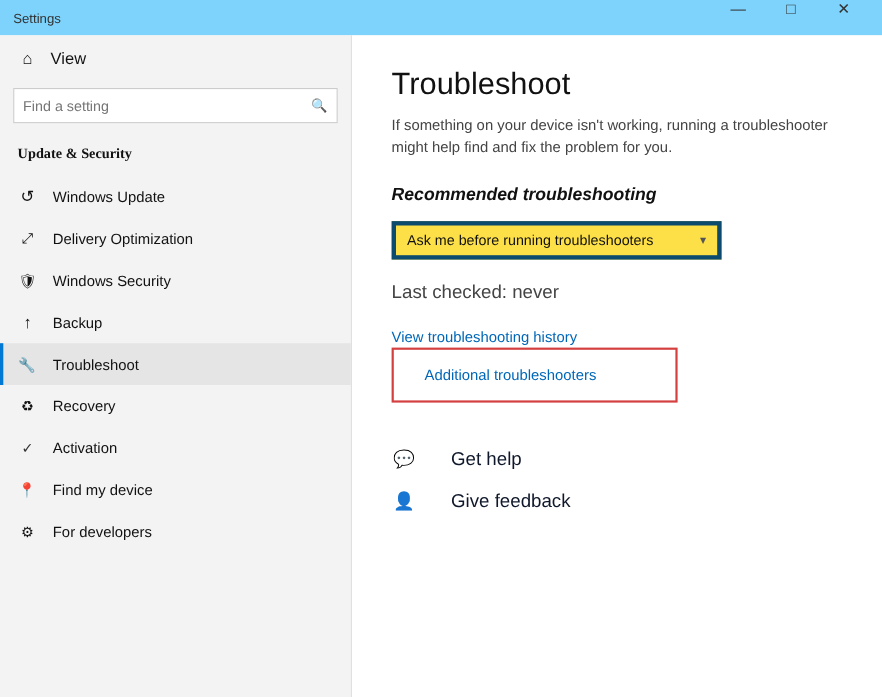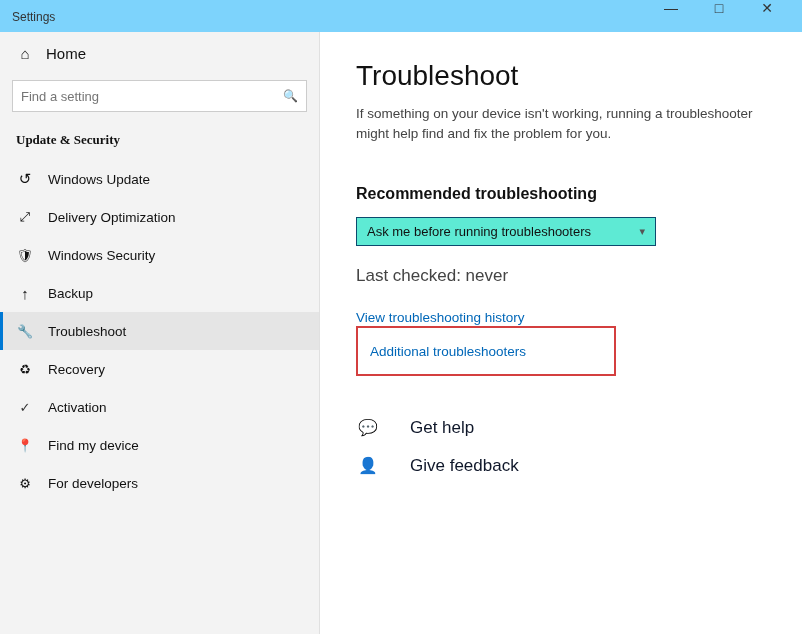--- a/index.html
+++ b/index.html
@@ -115,48 +115,49 @@
     .page-title {
       font-size: 28px;
       font-weight: 300;
       color: #111;
       margin-bottom: 12px;
     }
     .page-subtitle {
       font-size: 13.5px;
       color: #444;
       line-height: 1.5;
-      margin-bottom: 40px;
+      margin-bottom: 24px;
       max-width: 420px;
     }
 
     .section-heading {
       font-size: 16px;
       font-weight: 600;
       color: #111;
       margin-bottom: 14px;
+      font-style: italic;
     }
 
     .section-desc {
       font-size: 13px;
       color: #444;
       line-height: 1.5;
       margin-bottom: 14px;
       max-width: 430px;
     }
 
     .dropdown-select {
       display: flex;
       align-items: center;
       justify-content: space-between;
-      border: 1px solid #0c4a6e;
+      border: 4px solid #0c4a6e;
       padding: 6px 10px;
       width: 300px;
       cursor: pointer;
-      background: #5eead4;
+      background: #fde047;
       font-size: 13px;
       color: #111;
       margin-bottom: 20px;
     }
     .dropdown-arrow { font-size: 11px; color: #555; }
 
     .no-troubleshooters {
       font-size: 13px;
       color: #444;
       margin-bottom: 4px;
@@ -170,21 +171,21 @@
     .link-blue {
       font-size: 13.5px;
       color: #0067b8;
       text-decoration: none;
       cursor: pointer;
       display: inline-block;
     }
 
     .additional-box {
       border: 2px solid #d43f3f;
-      padding: 14px 12px;
+      padding: 14px 28px;
       display: inline-block;
       margin-bottom: 20px;
       min-width: 260px;
       cursor: pointer;
     }
     .additional-box-text {
       font-size: 13.5px;
       color: #0067b8;
       text-decoration: none;
     }
@@ -219,21 +220,21 @@
     <button class="title-bar-btn">□</button>
     <button class="title-bar-btn close">✕</button>
   </div>
 </div>
 
 <div class="app-body">
 
   <div class="sidebar">
     <div class="sidebar-home">
       <span class="sidebar-icon">⌂</span>
-      <span>Home</span>
+      <span>View</span>
     </div>
 
     <div class="sidebar-search">
       <input type="text" placeholder="Find a setting" style="">
       <span class="sidebar-search-icon">🔍</span>
     </div>
 
     <div class="sidebar-section-title">Update &amp; Security</div>
 
     <div class="sidebar-item">

